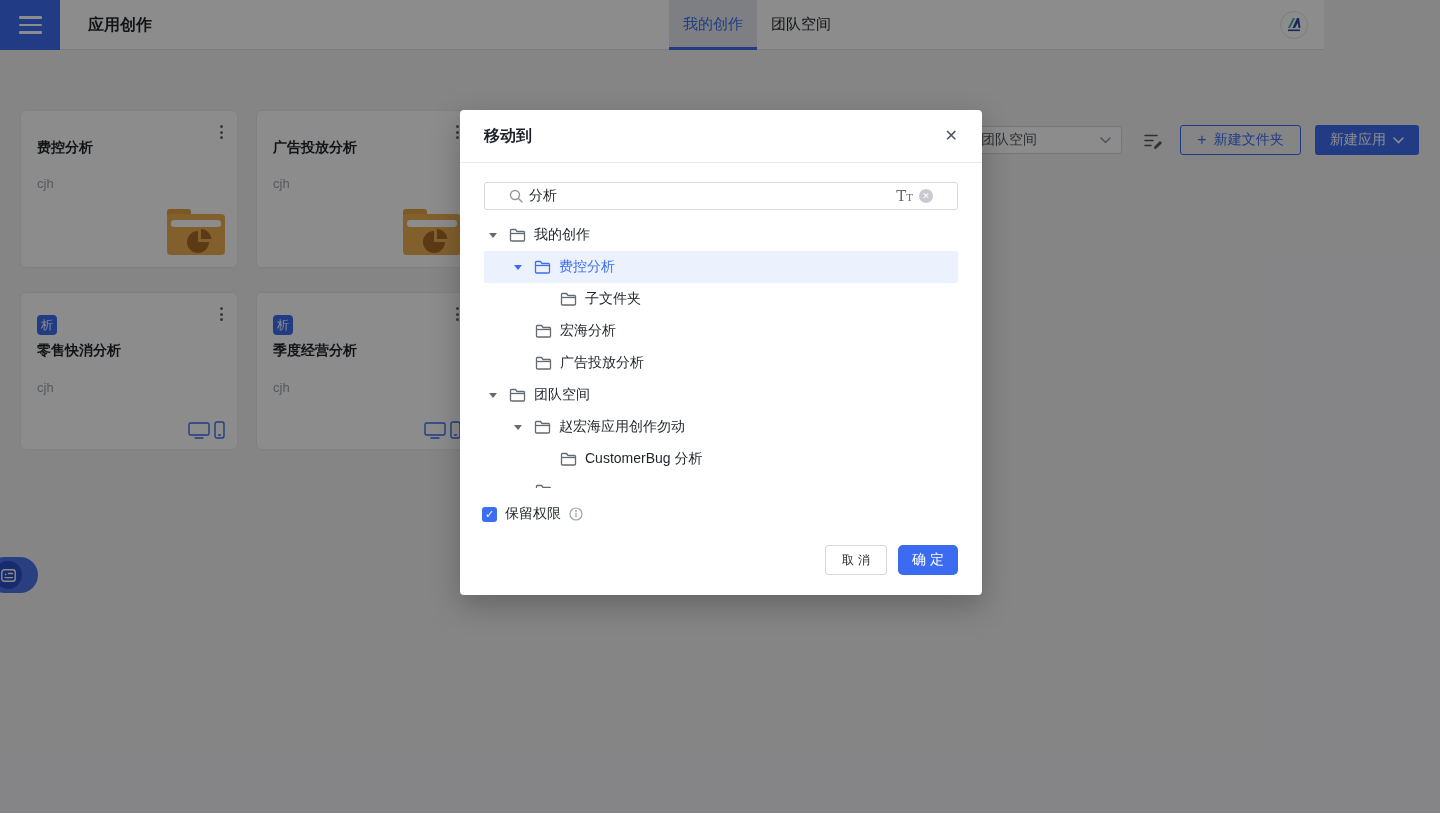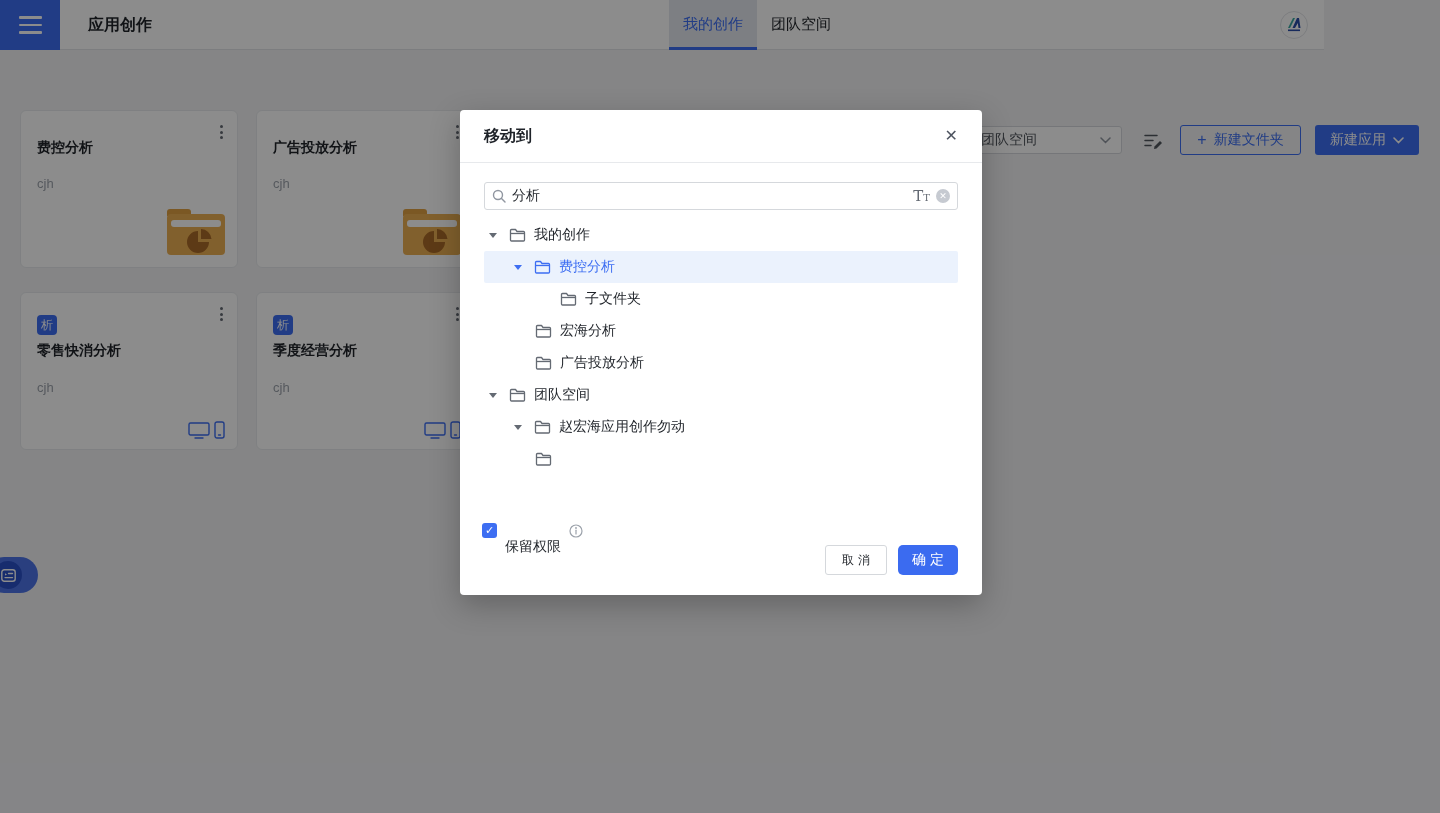--- a/index.html
+++ b/index.html
@@ -48,36 +48,36 @@
   
   .helper { position:absolute; left:-14px; top:557px; width:52px; height:36px; border-radius:18px; background:#4D74E8; z-index:1; display:flex; align-items:center; cursor:pointer; }
   .helper .disc { margin-left:8px; width:28px; height:28px; border-radius:50%; background:#2B50C8; display:flex; align-items:center; justify-content:center; }
 
   
   .overlay { position:absolute; inset:0; background:rgba(0,0,0,0.45); z-index:5; }
   .modal { position:absolute; left:460px; top:110px; width:522px; height:485px; background:#FFFFFF; border-radius:4px; box-shadow:0 10px 30px rgba(0,0,0,0.25); z-index:10; }
   .modal-header { height:53px; display:flex; align-items:center; justify-content:space-between; padding:0 24px; border-bottom:1px solid #E7E9EC; }
   .modal-title { font-size:16px; font-weight:700; color:#1F2329; }
   .modal-close { font-size:16px; color:#4E5460; cursor:pointer; line-height:1; }
-  .modal-search { position:absolute; left:24px; top:72px; width:474px; height:28px; border:1px solid #D5D8DC; border-radius:3px; display:flex; align-items:center; padding:0 7px; gap:6px; }
+  .modal-search { position:absolute; left:24px; top:72px; width:474px; height:28px; border:1px solid #D5D8DC; border-radius:3px; display:flex; align-items:center; padding:0 24px; gap:6px; }
   .modal-search input { flex:1; border:none; outline:none; font-size:14px; color:#1F2329; font-family:inherit; min-width:0; }
   .clear-circle { width:14px; height:14px; border-radius:50%; background:#C6CAD1; color:#FFFFFF; font-size:9px; line-height:14px; text-align:center; cursor:pointer; }
 
   .tree { position:absolute; left:0; top:109px; width:522px; height:269px; overflow:hidden; padding:0 24px; }
   .tree-row { height:32px; display:flex; align-items:center; font-size:14px; color:#1F2329; cursor:pointer; border-radius:2px; }
   .tree-row.selected { background:#EBF2FD; color:#3D6EF2; }
   .caret { width:0; height:0; border-left:4.5px solid transparent; border-right:4.5px solid transparent; border-top:5.5px solid #646A73; margin-right:12px; flex:none; }
   .tree-row.selected .caret { border-top-color:#3D6EF2; }
   .caret-space { width:21px; flex:none; }
   .tree-folder { flex:none; margin-right:8px; display:flex; }
   .tree-label { white-space:nowrap; }
 
   .keep-row { position:absolute; left:22px; top:395px; display:flex; align-items:center; gap:8px; }
   .checkbox { width:15px; height:15px; border-radius:3px; background:#3D6EF2; color:#FFFFFF; font-size:11px; line-height:15px; text-align:center; cursor:pointer; }
-  .keep-label { font-size:14px; color:#1F2329;margin-top:33px; }
+  .keep-label { font-size:14px; color:#1F2329; }
 
   .modal-footer { position:absolute; right:24px; top:435px; display:flex; gap:11px; }
   .btn-cancel { width:62px; height:30px; border:1px solid #D5D8DC; border-radius:3px; background:#FFFFFF; color:#1F2329; font-size:12px; display:flex; align-items:center; justify-content:center; cursor:pointer; letter-spacing:4px; padding-left:4px; }
   .btn-confirm { width:60px; height:30px; border-radius:5px; background:#3B6BF0; color:#FFFFFF; font-size:14px; display:flex; align-items:center; justify-content:center; cursor:pointer; letter-spacing:4px; padding-left:4px; }
 </style>
 </head>
 <body>
 
 <div class="topbar">
   <div class="hamburger">
@@ -326,20 +326,30 @@
       <div class="tree-row" style="padding-left: 30px;">
         <span class="caret"></span>
         <span class="tree-folder">
           <svg width="17" height="15" viewBox="0 0 17 15" fill="none" stroke="#646A73" stroke-width="1.3" stroke-linejoin="round">
             <path d="M1.5 2.5 a1 1 0 0 1 1-1 h4 l1.5 2 h6.5 a1 1 0 0 1 1 1 v7.5 a1 1 0 0 1-1 1 h-12 a1 1 0 0 1-1-1 Z"></path>
             <path d="M1.5 5.5 H15.5"></path>
           </svg>
         </span>
         <span class="tree-label">赵宏海应用创作勿动</span>
       </div>
+      <div class="tree-row" style="padding-left: 55px;">
+        <span class="caret-space"></span>
+        <span class="tree-folder">
+          <svg width="17" height="15" viewBox="0 0 17 15" fill="none" stroke="#646A73" stroke-width="1.3" stroke-linejoin="round">
+            <path d="M1.5 2.5 a1 1 0 0 1 1-1 h4 l1.5 2 h6.5 a1 1 0 0 1 1 1 v7.5 a1 1 0 0 1-1 1 h-12 a1 1 0 0 1-1-1 Z"></path>
+            <path d="M1.5 5.5 H15.5"></path>
+          </svg>
+        </span>
+        <span class="tree-label">CustomerBug 分析</span>
+      </div>
       <div class="tree-row" style="padding-left: 30px;">
         <span class="caret-space"></span>
         <span class="tree-folder">
           <svg width="17" height="15" viewBox="0 0 17 15" fill="none" stroke="#646A73" stroke-width="1.3" stroke-linejoin="round">
             <path d="M1.5 2.5 a1 1 0 0 1 1-1 h4 l1.5 2 h6.5 a1 1 0 0 1 1 1 v7.5 a1 1 0 0 1-1 1 h-12 a1 1 0 0 1-1-1 Z"></path>
             <path d="M1.5 5.5 H15.5"></path>
           </svg>
         </span>
         <span class="tree-label"></span>
       </div>

